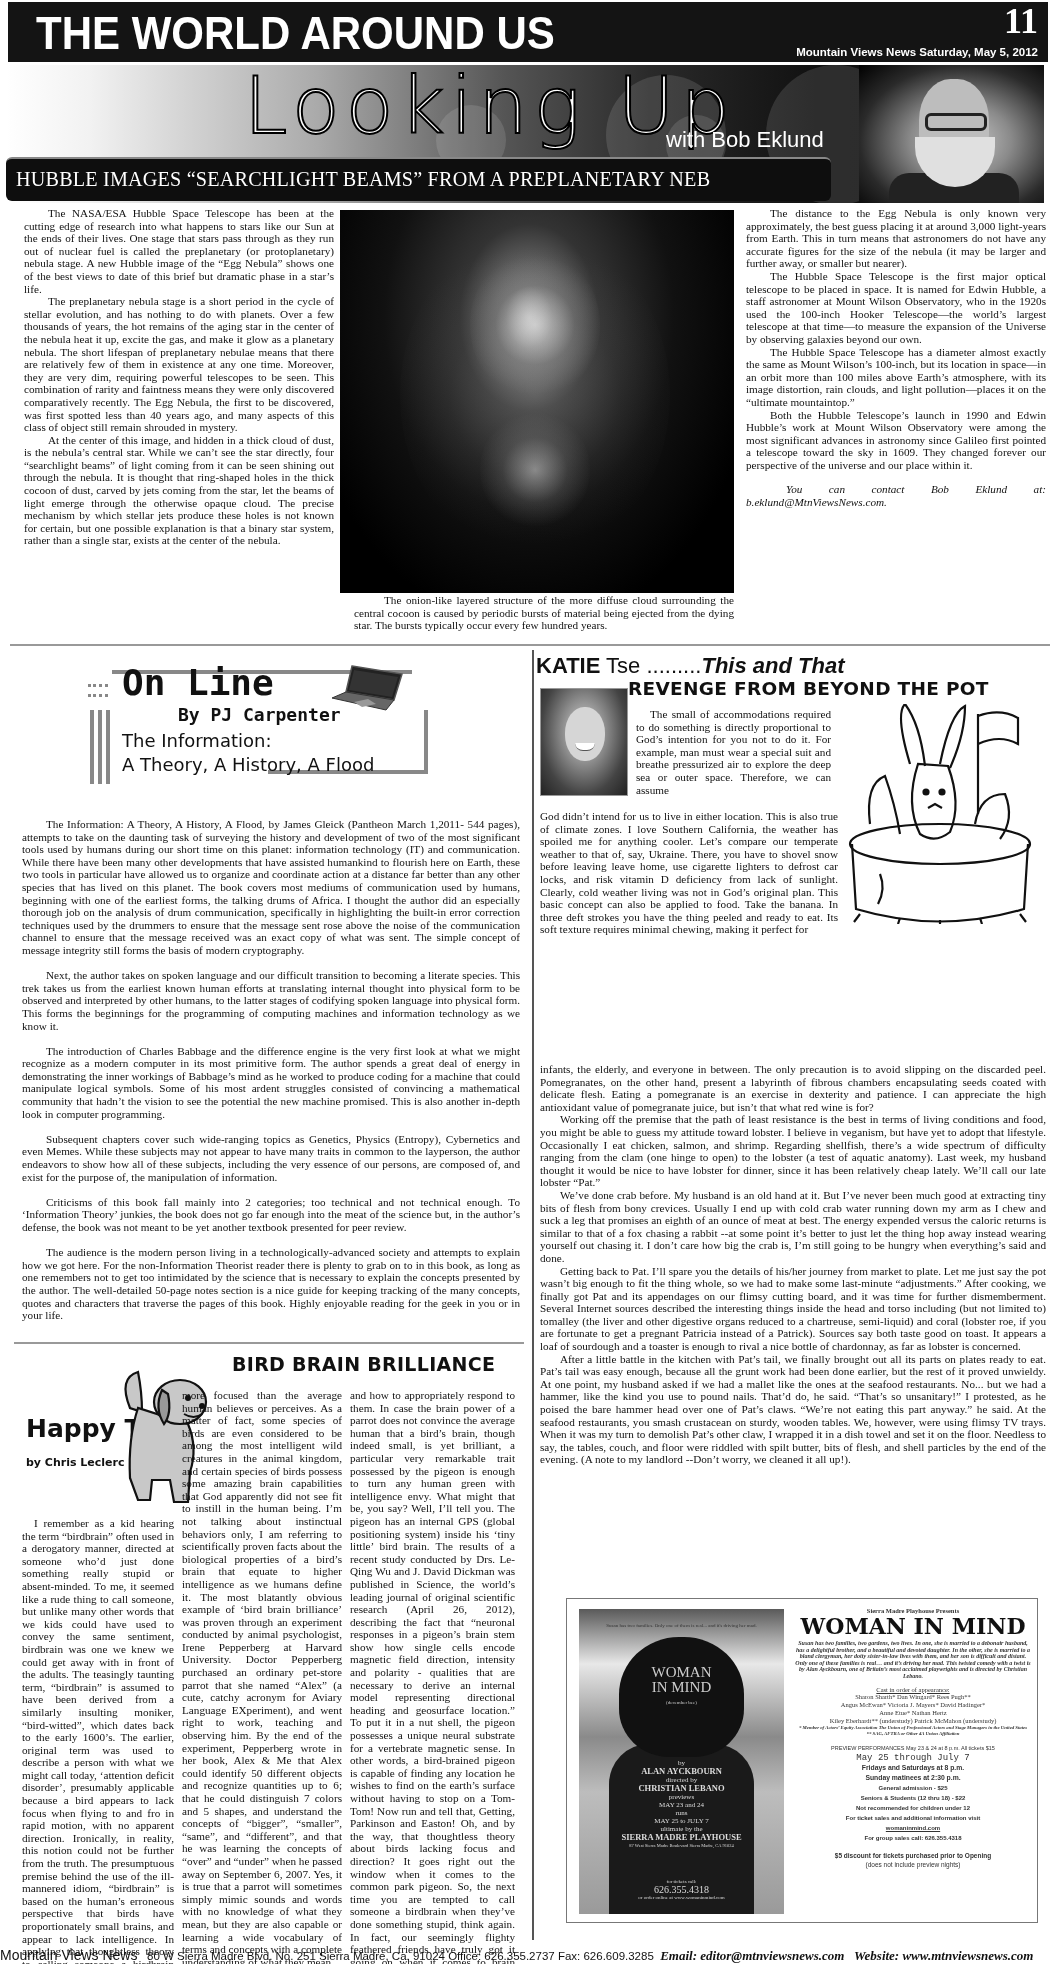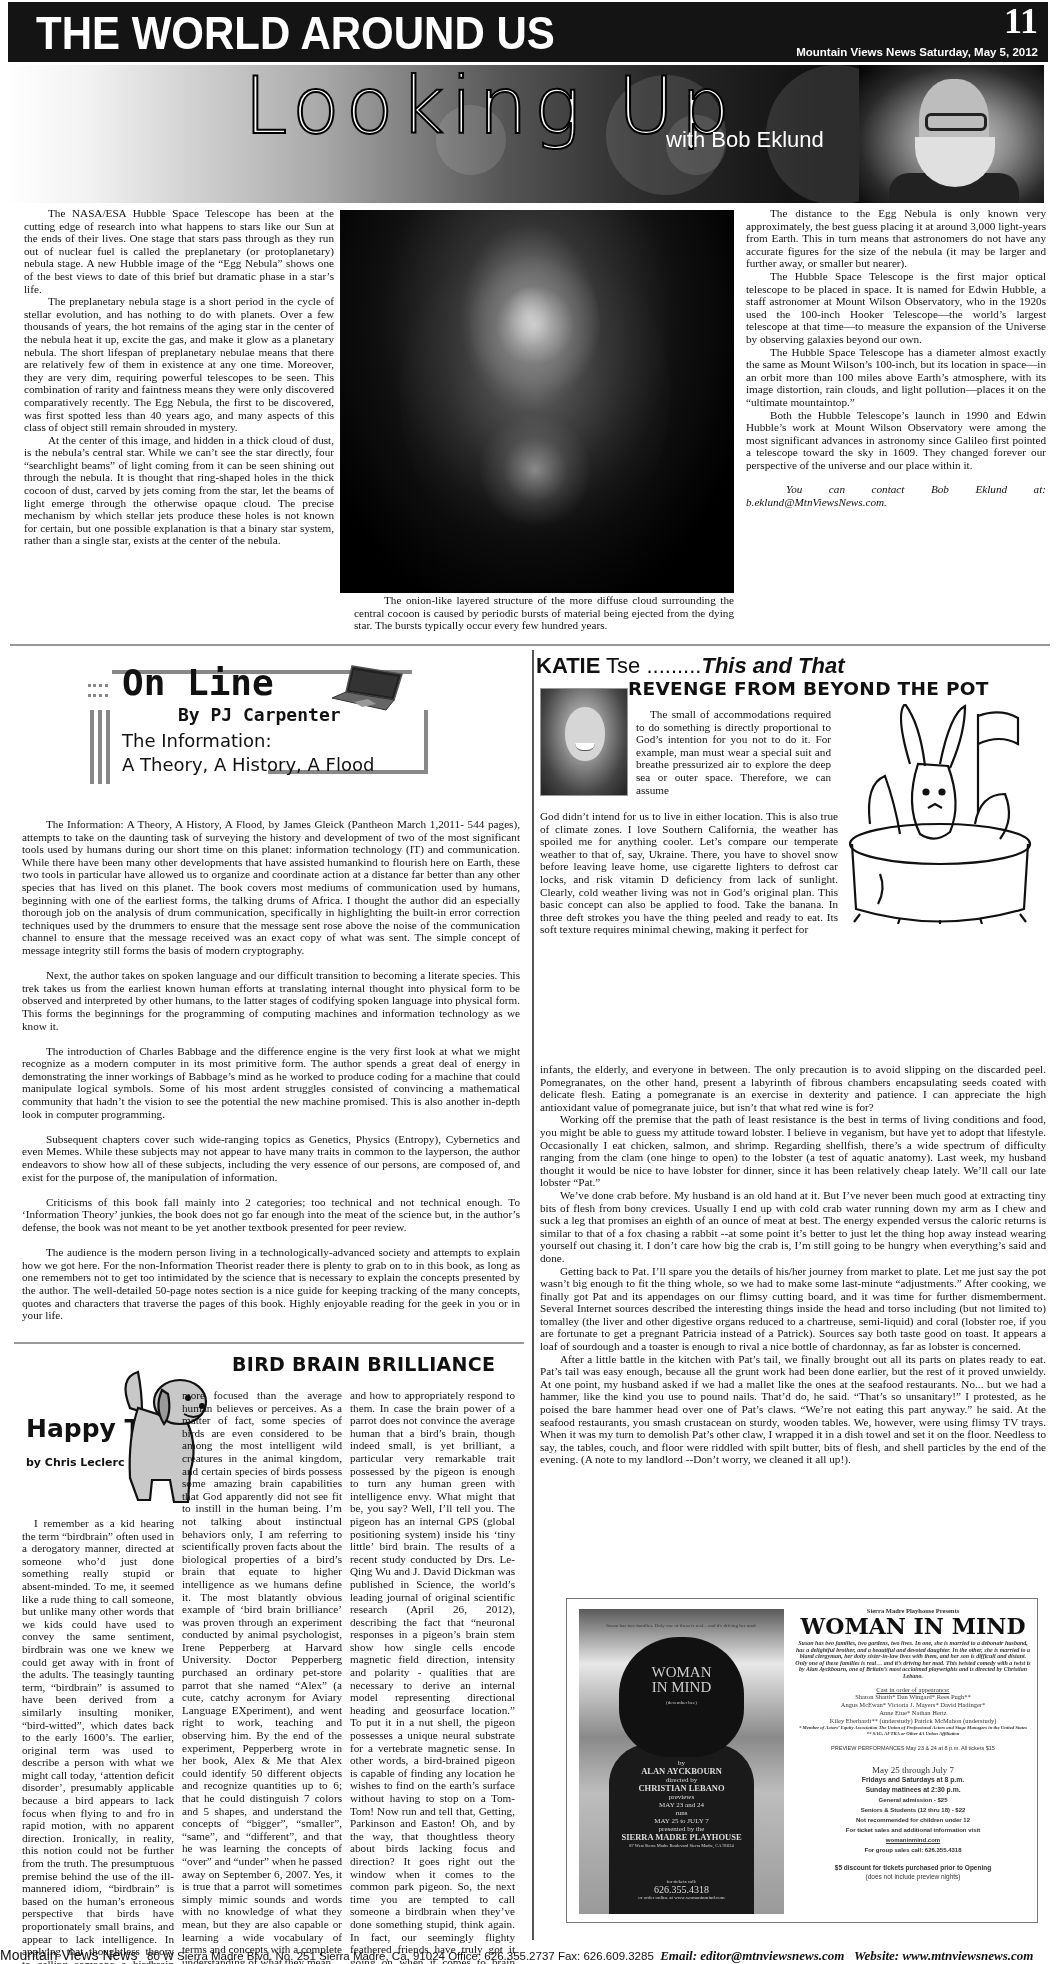--- a/index.html
+++ b/index.html
@@ -77,21 +77,21 @@
   .poster .pby b { font-size: 8.5px; }
   .poster .pphone { position: absolute; left: 30px; top: 270px; width: 145px; text-align: center; color: #ddd; font-size: 7.5px; }
   .ad .info { position: absolute; left: 228px; top: 8px; width: 236px; text-align: center; color: #333; }
   .info .presents { font-size: 6.5px; font-weight: bold; }
   .info .play { font-family: "DejaVu Serif", serif; font-weight: bold; font-size: 22px; color: #111; line-height: 24px; }
   .info .desc { font-size: 6px; font-style: italic; font-weight: bold; line-height: 6.6px; margin-top: 2px; }
   .info .cast-h { font-size: 6.5px; text-decoration: underline; margin-top: 6px; }
   .info .cast { font-size: 6.5px; line-height: 8.2px; }
   .info .note { font-size: 4.8px; font-style: italic; font-weight: bold; line-height: 6px; }
   .info .preview { font-family: "Liberation Sans", sans-serif; font-size: 5.5px; margin-top: 8px; }
-  .info .runs { font-family: Liberation Serif, serif; font-size: 9px; margin-top: 14px; }
+  .info .runs { font-family: Liberation Mono, monospace; font-size: 9px; margin-top: 2px; }
   .info .line { font-family: "Liberation Sans", sans-serif; font-size: 6.8px; font-weight: bold; line-height: 10px; }
   .info .line.small { font-size: 6px; }
   .info .url { text-decoration: underline; }
   .info .discount { font-family: "Liberation Sans", sans-serif; font-size: 6.5px; font-weight: bold; margin-top: 8px; line-height: 9px; }
 
   .footer { position: absolute; left: 0; top: 1947px; width: 1056px; font-family: "Liberation Sans", sans-serif; font-size: 11.5px; white-space: nowrap; }
   .footer .name { font-size: 14px; }
   .footer .em { font-family: "Liberation Serif", serif; font-style: italic; font-weight: bold; font-size: 13px; }
 </style>
 </head>
@@ -103,20 +103,23 @@
   <div class="dateline">Mountain Views News  Saturday, May 5, 2012</div>
 </div>
 
 <div class="banner">
   <div class="bubble" style="left:430px;top:40px;width:70px;height:70px;"></div>
   <div class="bubble" style="left:600px;top:10px;width:120px;height:120px;"></div>
   <div class="bubble" style="left:660px;top:50px;width:60px;height:60px;"></div>
   <div class="bubble" style="left:760px;top:0px;width:140px;height:140px;"></div>
   <div class="logo">Looking Up</div>
   <div class="byline">with Bob Eklund</div>
+  <div class="headline-bar">
+    <div class="headline">HUBBLE IMAGES “SEARCHLIGHT BEAMS” FROM A PREPLANETARY NEB</div>
+  </div>
   <div class="portrait">
     <div class="body"></div>
     <div class="face"></div>
     <div class="beard"></div>
     <div class="glasses"></div>
   </div>
 </div>
 
 <div class="col hubble-left">
   <p>The NASA/ESA Hubble Space Telescope has been at the cutting edge of research into what happens to stars like our Sun at the ends of their lives.  One stage that stars pass through as they run out of nuclear fuel is called the preplanetary (or protoplanetary) nebula stage. A new Hubble image of the “Egg Nebula” shows one of the best views to date of this brief but dramatic phase in a star’s life.</p>
@@ -254,21 +257,21 @@
     </div>
     <div class="pby">
       <div>by</div>
       <b>ALAN AYCKBOURN</b>
       <div>directed by</div>
       <b>CHRISTIAN LEBANO</b>
       <div>previews</div>
       <div>MAY 23 and 24</div>
       <div>runs</div>
       <div>MAY 25 to JULY 7</div>
-      <div>presented by the</div>
+      <div>ultimate by the</div>
       <b>SIERRA MADRE PLAYHOUSE</b>
       <div style="font-size:4.5px">87 West Sierra Madre Boulevard Sierra Madre, CA 91024</div>
     </div>
     <div class="pphone">
       <div style="font-size:5px">for tickets call:</div>
       <div style="font-size:10px">626.355.4318</div>
       <div style="font-size:5px">or order online at www.womaninmind.com</div>
     </div>
   </div>
   <div class="info">

